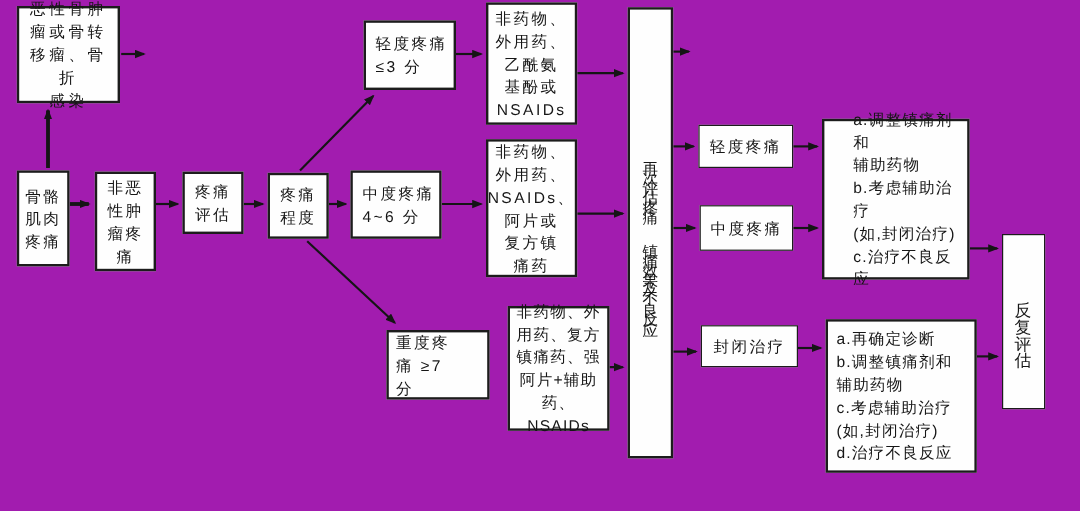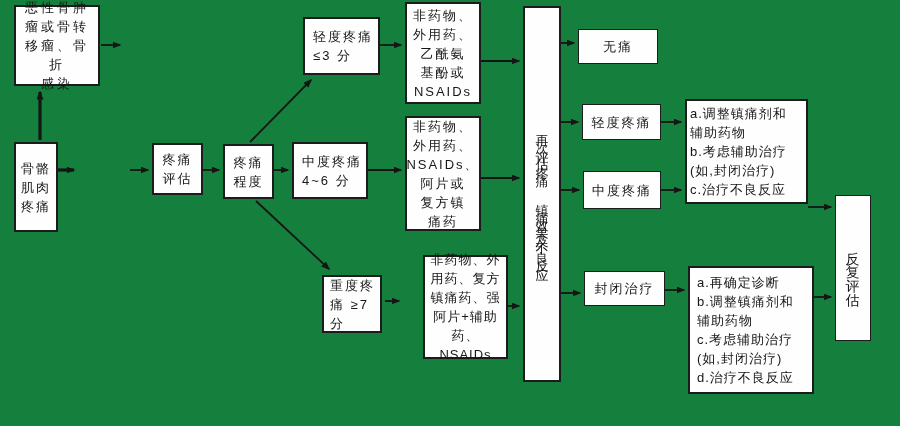--- a/index.html
+++ b/index.html
@@ -1,20 +1,20 @@
 <!DOCTYPE html>
 <html><head>
 <meta charset="utf-8">
 <style>
   html, body { margin: 0; padding: 0; background: #ffffff; }
   #canvas {
     position: relative;
     width: 900px;
     height: 426px;
-    background: #15803d;
+    background: #a21caf;
     font-family: "Liberation Sans", "DejaVu Sans", sans-serif;
     color: #161616;
     overflow: hidden;
   }
   .node {
     position: absolute;
     border: 2px solid #1c1c1c;
     background: #fefefe;
     box-sizing: border-box;
     display: flex;
@@ -79,38 +79,42 @@
     <line x1="808" y1="207" x2="831" y2="207" marker-end="url(#ah)"></line>
     <line x1="814" y1="297" x2="831" y2="297" marker-end="url(#ah)"></line>
   </svg>
 
   <div class="node center" style="left:14px; top:5px; width:86px; height:81px; letter-spacing:3px;">恶性骨肿
 瘤或骨转
 移瘤、骨折
 感染</div>
 
 
-  <div class="node center" style="left:14px; top:142px; width:44px; height:90px;">骨骼
+  <div class="node center" style="left:14px; top:142px; width:44px; height:80px;">骨骼
 肌肉
 疼痛</div>
 
+  <div class="node center" style="left:79px; top:143px; width:51px; height:83px;">非恶
+性肿
+瘤疼
+痛</div>
 
   <div class="node center" style="left:152px; top:143px; width:51px; height:52px;">疼痛
 评估</div>
 
   <div class="node center" style="left:223px; top:144px; width:51px; height:55px;">疼痛
 程度</div>
 
   <div class="node" style="left:303px; top:17px; width:77px; height:58px; justify-content:flex-start; padding-left:8px;">轻度疼痛
 ≤3 分</div>
 
   <div class="node" style="left:292px; top:142px; width:76px; height:57px; justify-content:flex-start; padding-left:8px;">中度疼痛
 4~6 分</div>
 
-  <div class="node" style="left:322px; top:275px; width:60px; height:58px; justify-content:flex-start; padding-left:6px;">重度疼
+  <div class="node" style="left:322px; top:275px; width:86px; height:58px; justify-content:flex-start; padding-left:6px;">重度疼
 痛 ≥7
 分</div>
 
   <div class="node center" style="left:405px; top:2px; width:76px; height:102px;">非药物、
 外用药、
 乙酰氨
 基酚或
 NSAIDs</div>
 
   <div class="node center" style="left:405px; top:116px; width:76px; height:115px;">非药物、
@@ -121,29 +125,28 @@
 痛药</div>
 
   <div class="node center" style="left:403px; top:255px; width:85px; height:104px; letter-spacing:1px;margin-left:20px;">非药物、外
 用药、复方
 镇痛药、强
 阿片+辅助
 药、NSAIDs</div>
 
   <div class="node vert" style="left:523px; top:6px; width:38px; height:376px; letter-spacing:8px; font-size:13px; padding:6px 2px;">再次评估疼痛、镇痛效果及不良反应</div>
 
-  <div class="node center thin" style="left:578px; top:29px; width:80px; height:35px;">无痛</div>
 
   <div class="node center thin" style="left:582px; top:104px; width:79px; height:36px;">轻度疼痛</div>
 
   <div class="node center thin" style="left:583px; top:171px; width:78px; height:38px;">中度疼痛</div>
 
   <div class="node center thin" style="left:584px; top:271px; width:81px; height:35px;">封闭治疗</div>
 
-  <div class="node" style="left:685px; top:99px; width:123px; height:105px; letter-spacing:1px; justify-content:flex-start; padding-left:3px;">a.调整镇痛剂和
+  <div class="node" style="left:685px; top:99px; width:123px; height:134px; letter-spacing:1px; justify-content:flex-start; padding-left:24px;">a.调整镇痛剂和
 辅助药物
 b.考虑辅助治疗
 (如,封闭治疗)
 c.治疗不良反应</div>
 
   <div class="node" style="left:688px; top:266px; width:126px; height:128px; letter-spacing:1px; justify-content:flex-start; padding-left:7px;">a.再确定诊断
 b.调整镇痛剂和
 辅助药物
 c.考虑辅助治疗
 (如,封闭治疗)

